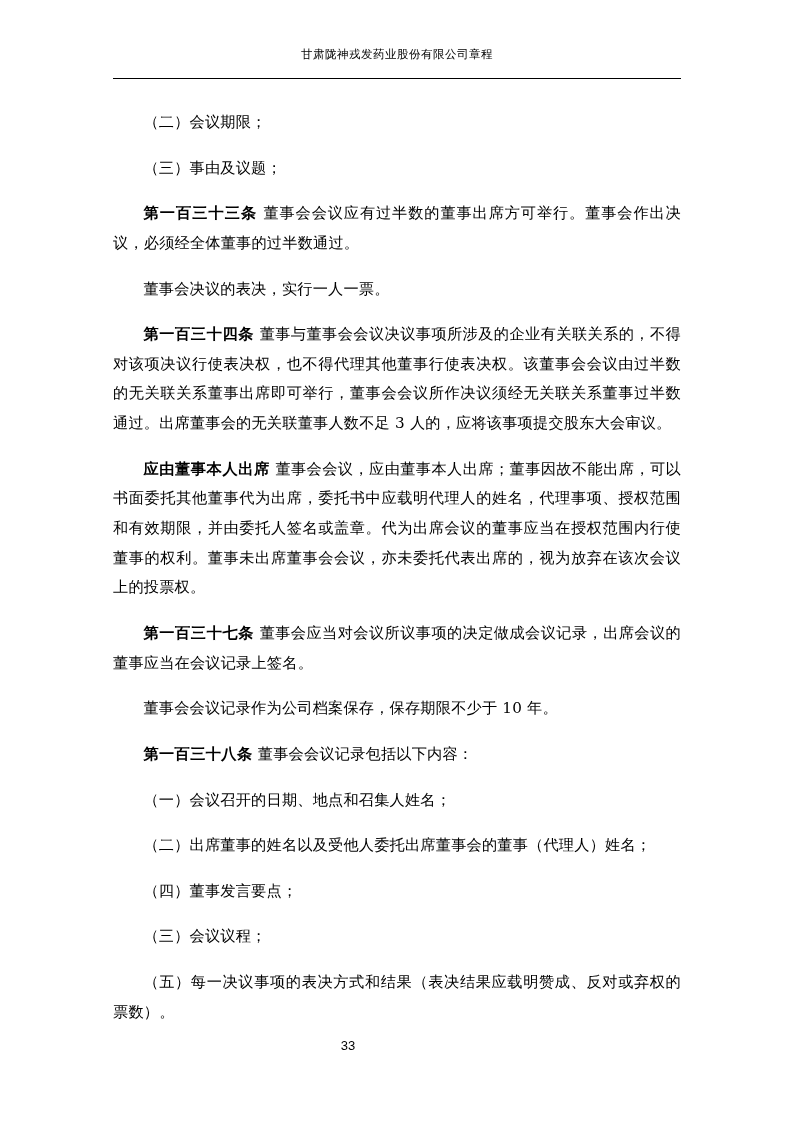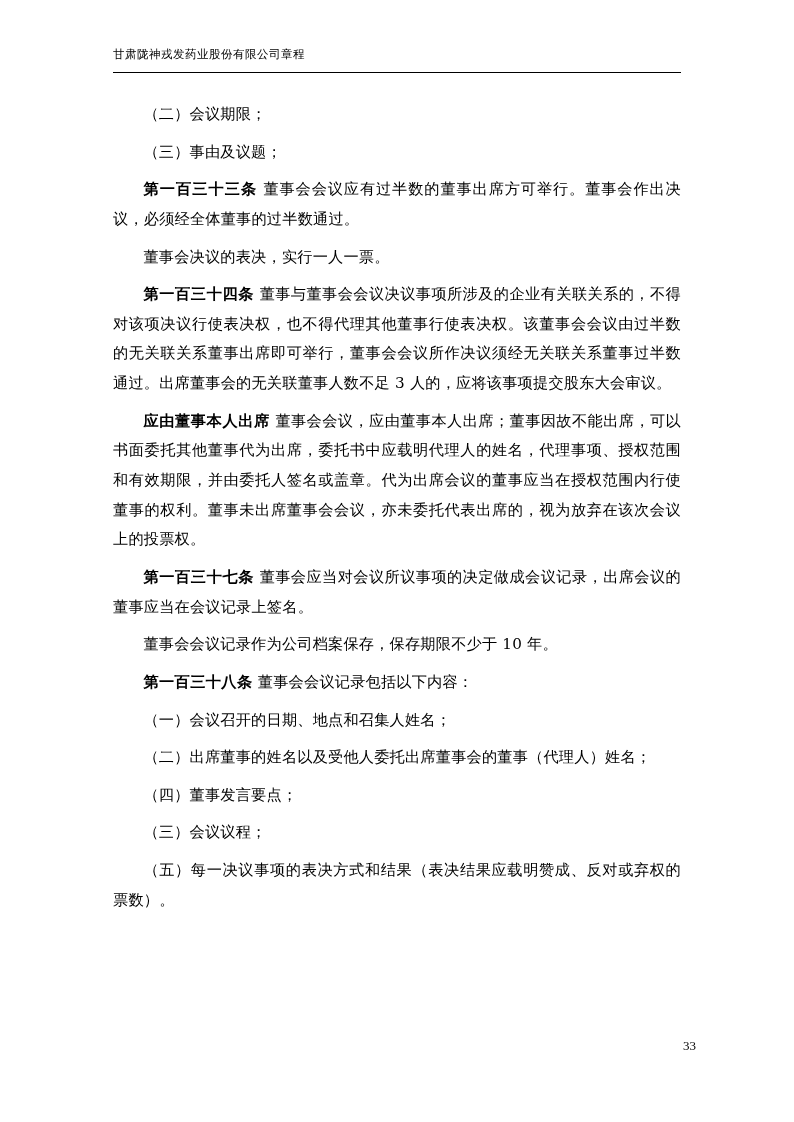--- a/index.html
+++ b/index.html
@@ -21,32 +21,33 @@
     padding: 0;
     overflow: hidden;
   }
   .header {
     position: absolute;
     top: 46px;
     left: 113px;
     width: 568px;
     font-size: 11.5px;
     line-height: 1.4;
-    padding-bottom: 10px;
+    padding-bottom: 16px;
     border-bottom: 1px solid #000000;
     letter-spacing: 0.5px;
+    text-align: center;
   }
   .content {
     position: absolute;
     top: 92px;
     left: 113px;
     width: 568px;
   }
   p {
-    margin: 8px 0 0 0;
+    margin: 16px 0 0 0;
     font-size: 15.2px;
     line-height: 1.95;
     text-align: justify;
     text-justify: inter-ideograph;
     letter-spacing: 0.2px;
   }
   p.indent {
     text-indent: 2em;
   }
   .art {
@@ -55,23 +56,23 @@
   }
   .art-gap {
     display: inline-block;
     width: 0.35em;
   }
   .footer {
     position: absolute;
     top: 1038px;
     left: 0;
     width: 696px;
-    text-align: right;
+    text-align: center;
     font-size: 13px;
-    font-family: Liberation Serif, serif;
+    font-family: Liberation Sans, sans-serif;
   }
 </style>
 </head>
 <body>
 
 <div class="page">
 
   <div class="header">
     <span>甘肃陇神戎发药业股份有限公司章程</span>
   </div>

